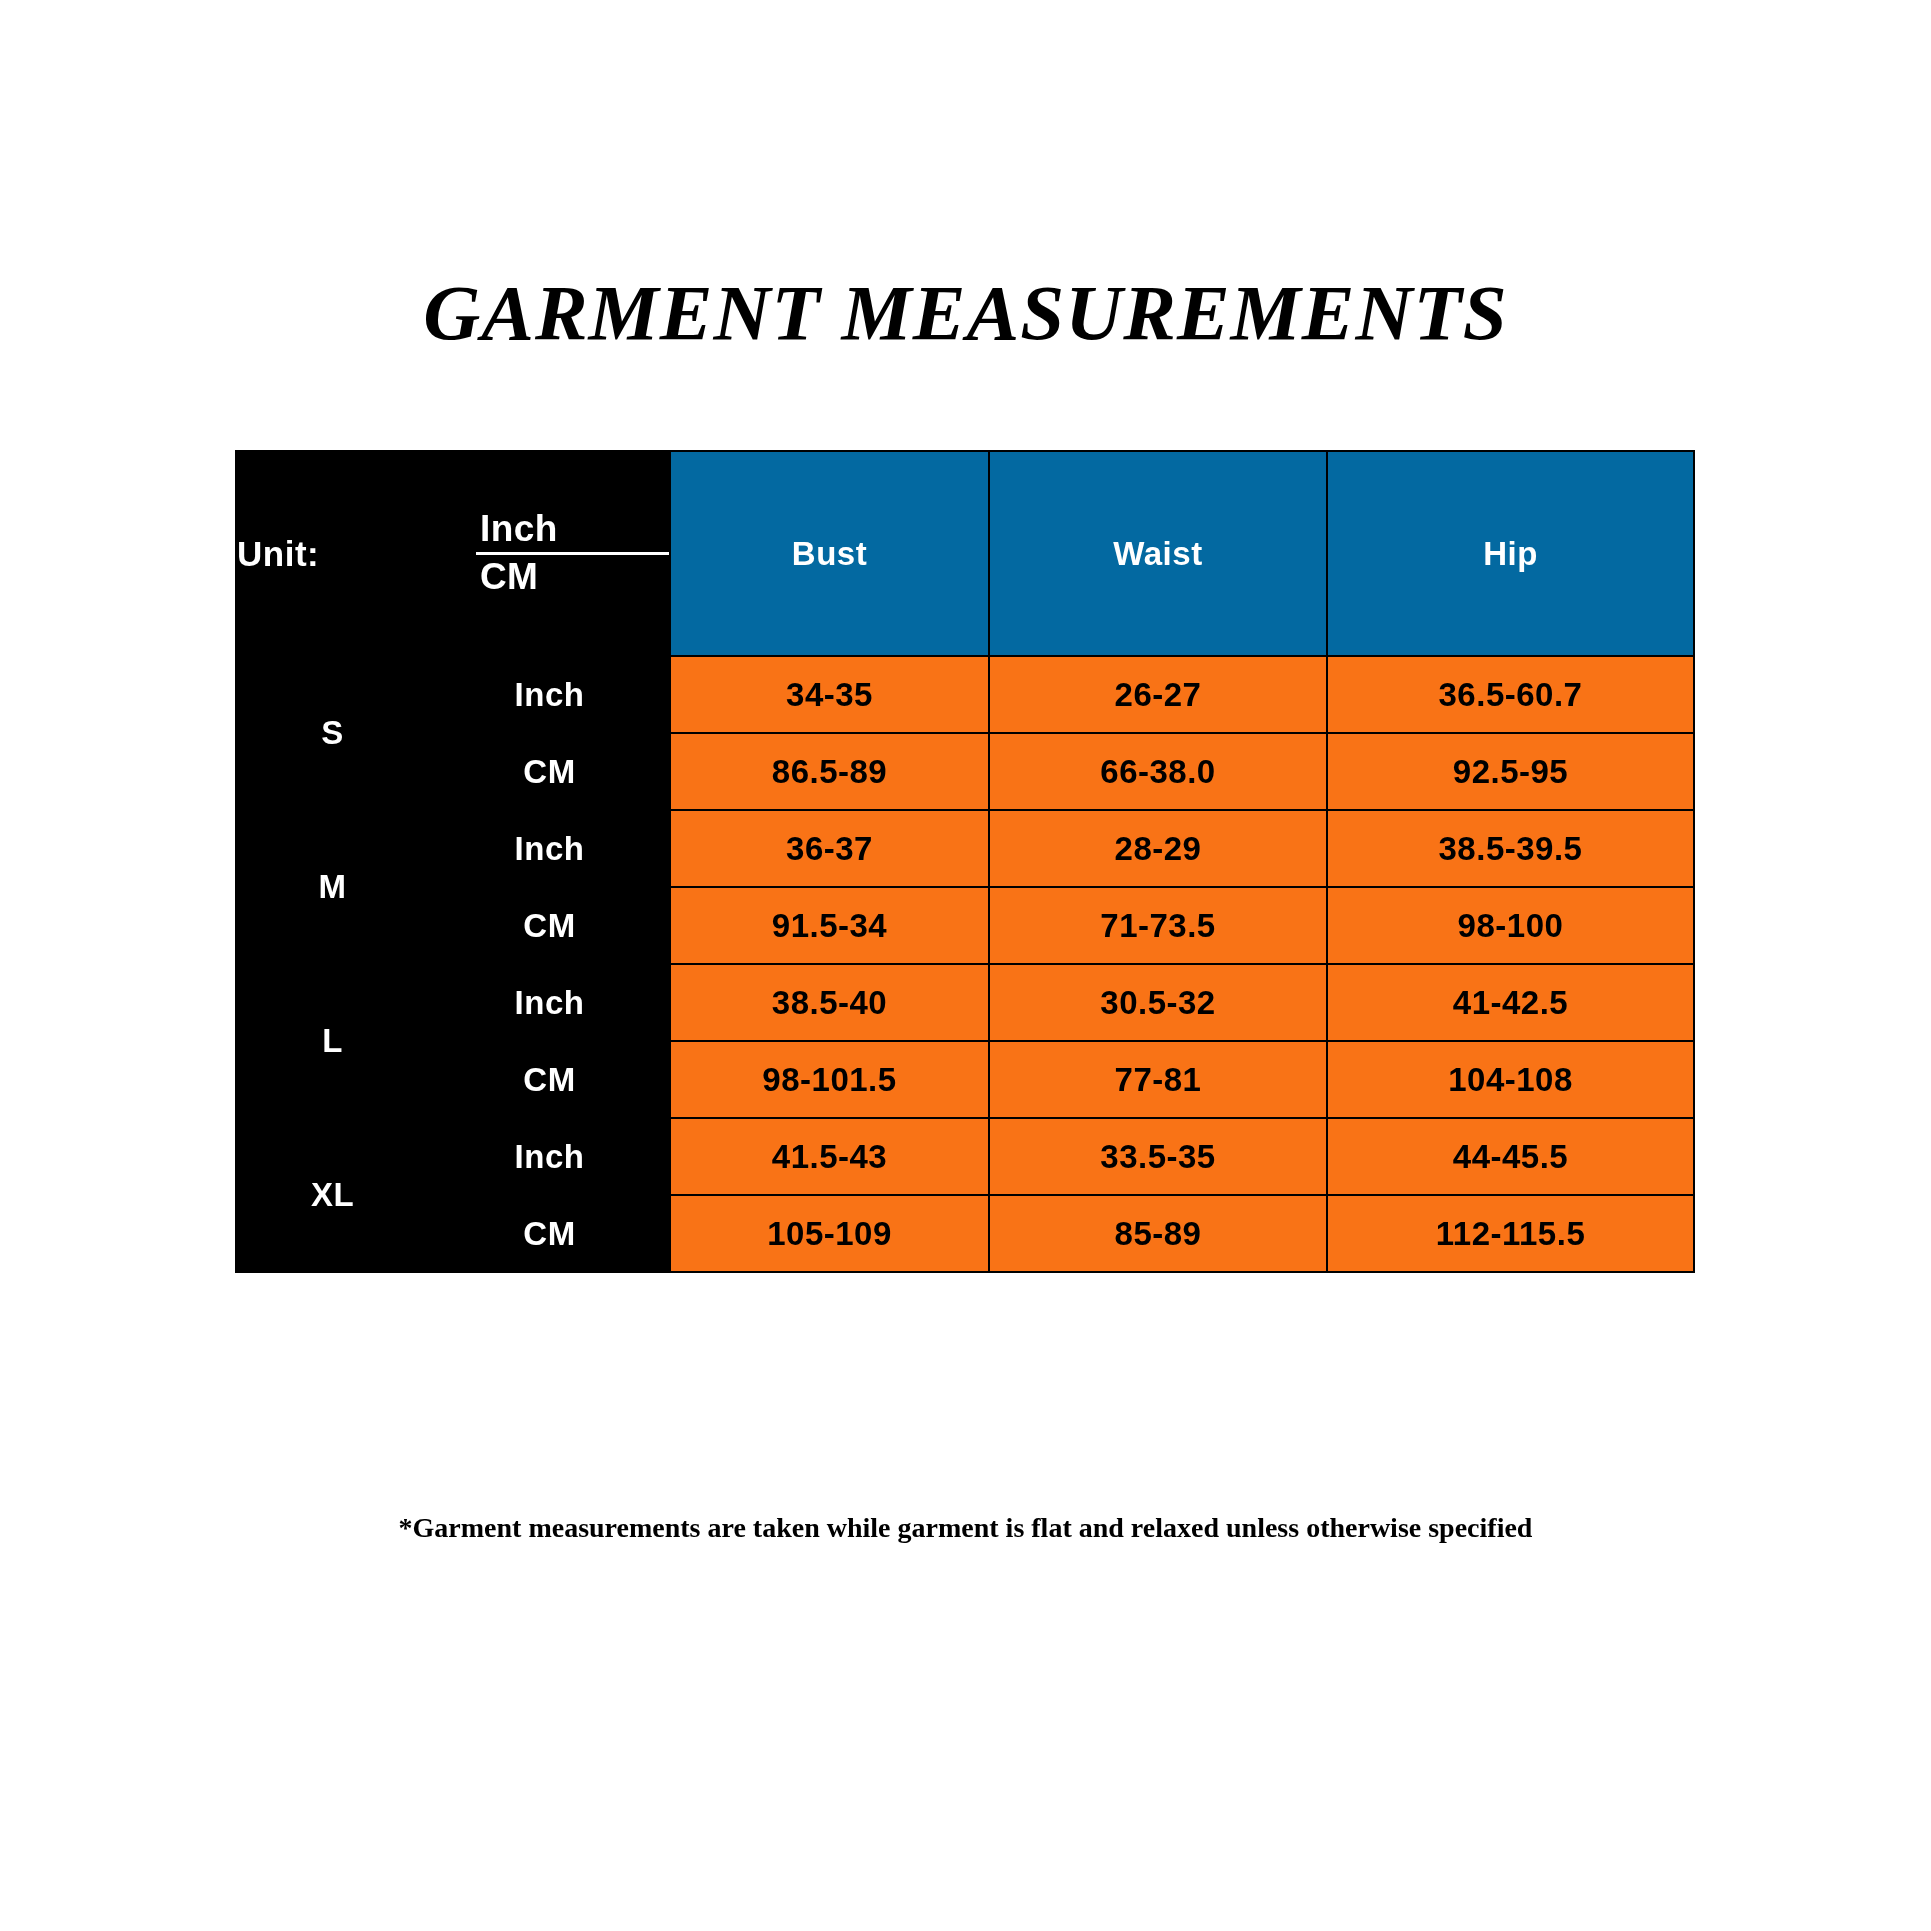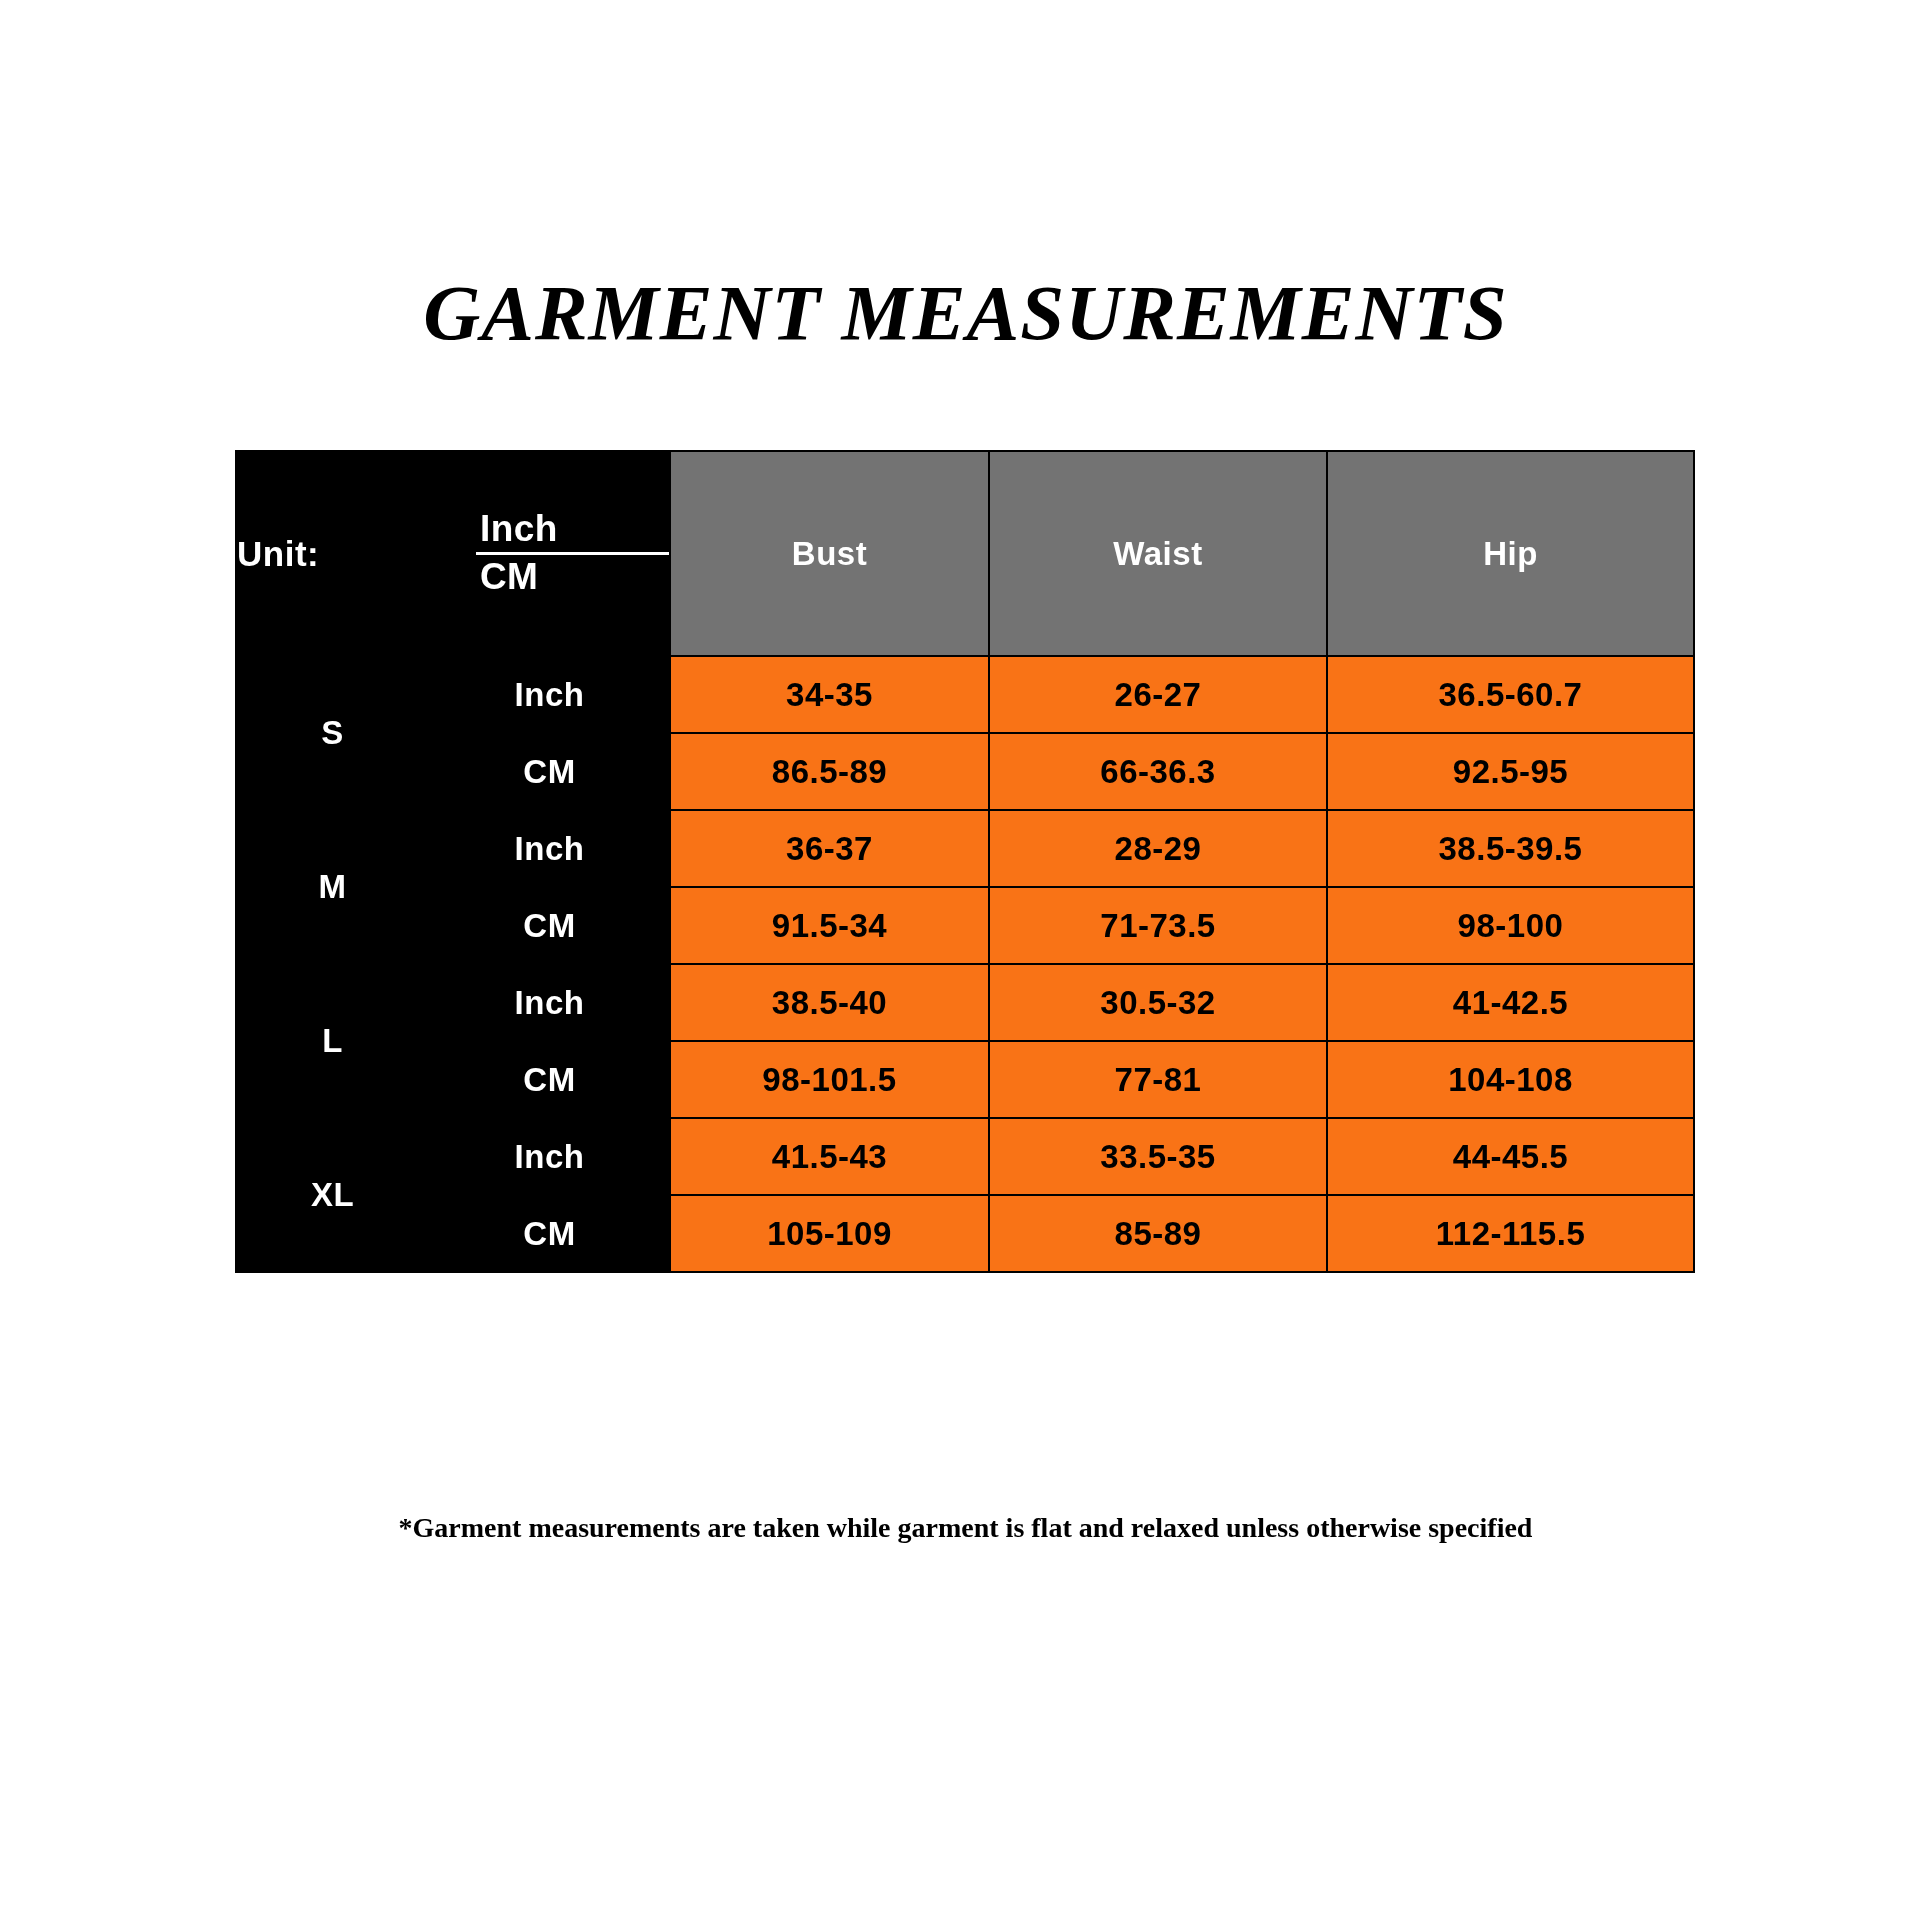--- a/index.html
+++ b/index.html
@@ -57,21 +57,21 @@
     height: 75px;
   }
   
   col.c-size   { width: 193px; }
   col.c-unit   { width: 241px; }
   col.c-bust   { width: 319px; }
   col.c-waist  { width: 338px; }
   col.c-hip    { width: 367px; }
 
   .hdr {
-    background: #737373;
+    background: #0369a1;
     color: #ffffff;
     height: 203px;
     font-size: 37px;
   }
   .hdr-unit-cell {
     background: #000000;
     color: #ffffff;
     height: 203px;
   }
   .unit-inner {
@@ -172,21 +172,21 @@
         <tr>
           <td class="size-cell" rowspan="2">S</td>
           <td class="unit-cell">Inch</td>
           <td class="val-cell">34-35</td>
           <td class="val-cell">26-27</td>
           <td class="val-cell">36.5-60.7</td>
         </tr>
         <tr>
           <td class="unit-cell">CM</td>
           <td class="val-cell">86.5-89</td>
-          <td class="val-cell">66-36.3</td>
+          <td class="val-cell">66-38.0</td>
           <td class="val-cell">92.5-95</td>
         </tr>
 
         <tr>
           <td class="size-cell" rowspan="2">M</td>
           <td class="unit-cell">Inch</td>
           <td class="val-cell">36-37</td>
           <td class="val-cell">28-29</td>
           <td class="val-cell">38.5-39.5</td>
         </tr>

